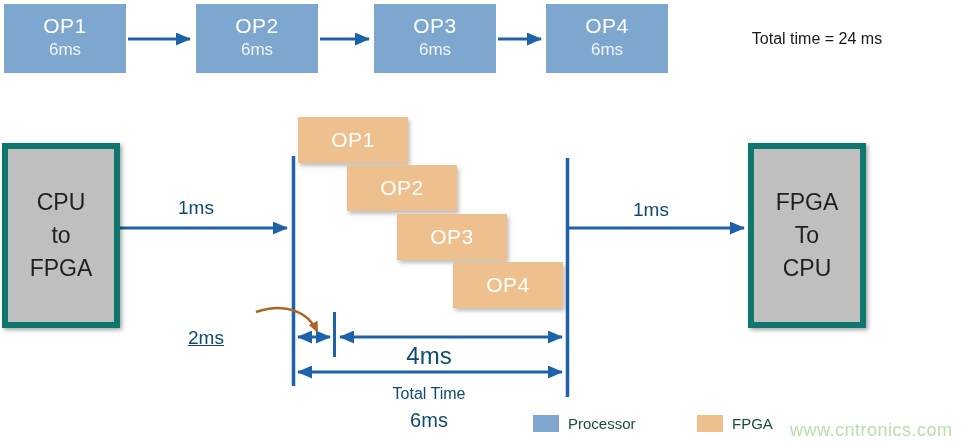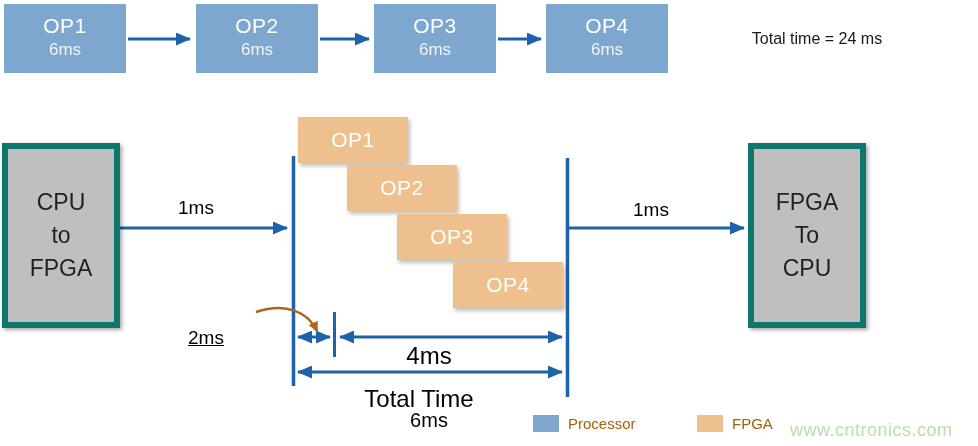--- a/index.html
+++ b/index.html
@@ -36,31 +36,31 @@
   .pipe-op{
     position:absolute;width:110px;height:46px;background:#edc08e;
     box-shadow:2px 3px 4px rgba(0,0,0,0.25);
     display:flex;align-items:center;justify-content:center;
     color:#ffffff;font-size:21px;letter-spacing:0.5px;
   }
   .pop-1{left:298px;top:117px}.pop-2{left:347px;top:165px}
   .pop-3{left:397px;top:214px}.pop-4{left:453px;top:262px}
 
   
-  .lbl{position:absolute;color:#000000;text-align:center;}
+  .lbl{position:absolute;color:#0c4a6e;text-align:center;}
   .lbl-1ms-left{left:156px;top:197px;width:80px;font-size:19px;}
   .lbl-1ms-right{left:611px;top:199px;width:80px;font-size:19px;}
   .lbl-latency{left:150px;top:303px;width:112px;font-size:19px;}
   .lbl-latency-val{left:150px;top:327px;width:112px;font-size:19px;text-decoration:underline;}
   .lbl-4ms{left:369px;top:342px;width:120px;font-size:24px;}
-  .lbl-total{left:349px;top:385px;width:140px;font-size:24px;}
+  .lbl-total{left:359px;top:385px;width:140px;font-size:16px;}
   .lbl-total-val{left:359px;top:409px;width:140px;font-size:20px;}
 
   
-  .legend-item{position:absolute;top:415px;display:flex;align-items:center;font-size:15px;color:#a16207;}
+  .legend-item{position:absolute;top:415px;display:flex;align-items:center;font-size:15px;color:#14532d;}
   .legend-proc{left:533px}.legend-fpga{left:697px}
   .swatch{width:26px;height:17px;margin-right:9px;}
   .swatch-blue{background:#7da7ce}.swatch-orange{background:#edc08e}
 
   .watermark{
     position:absolute;left:790px;top:420px;font-size:18px;color:#b7e1a8;
     letter-spacing:0.5px;white-space:nowrap;
   }
 </style>
 </head>

